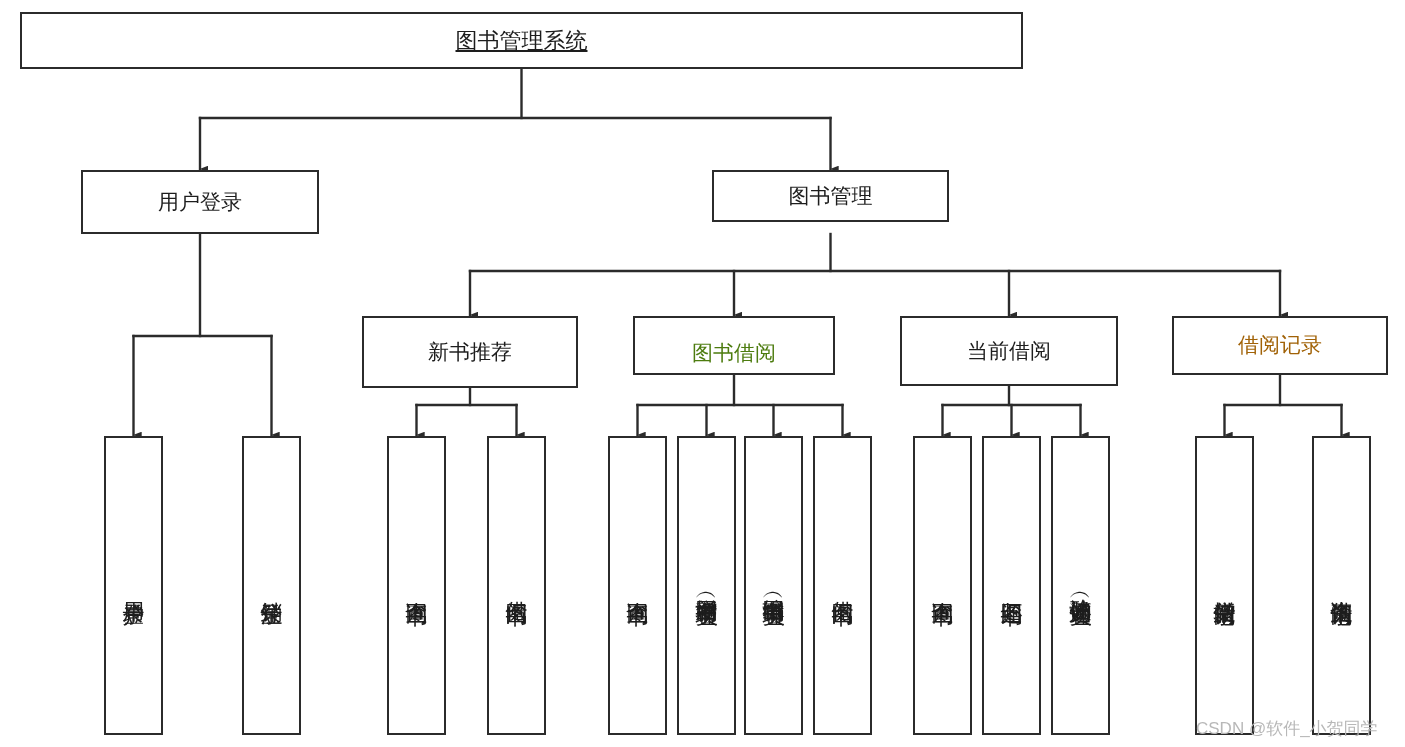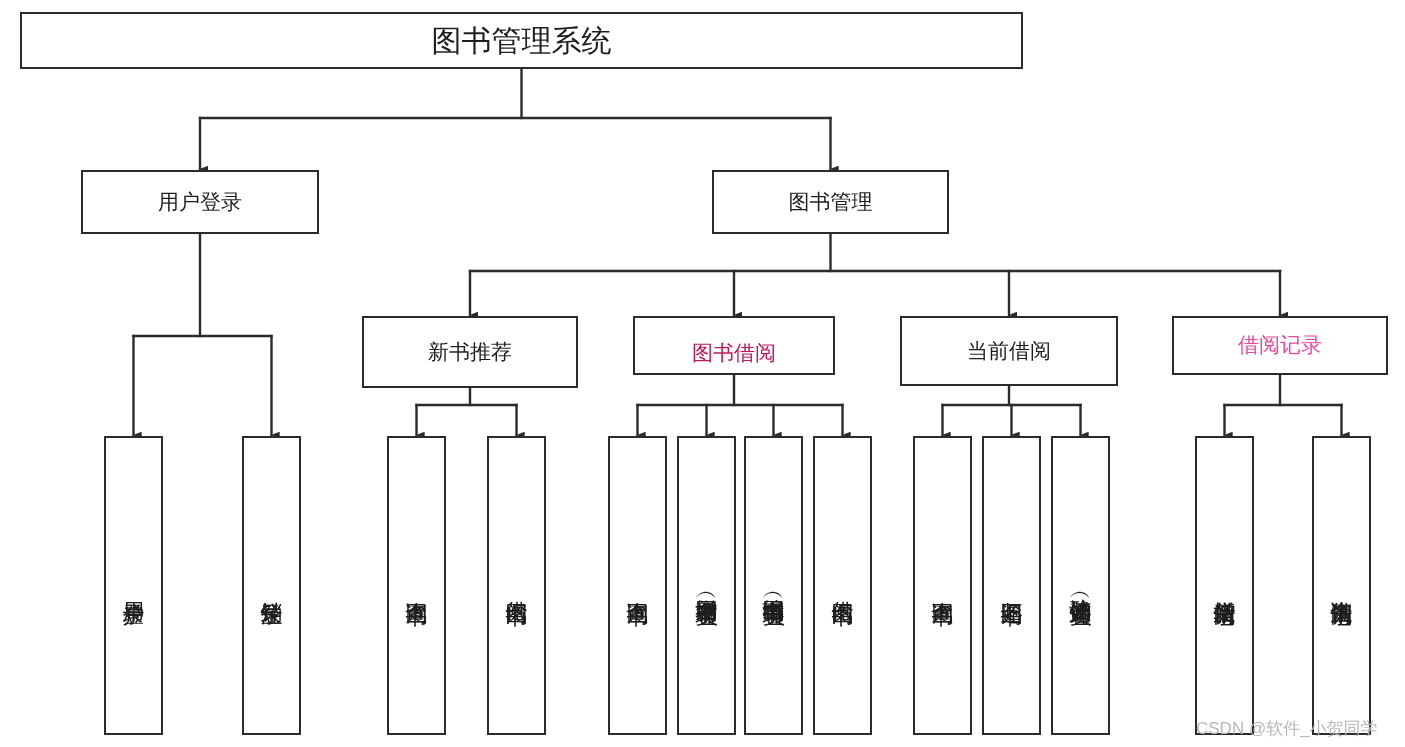--- a/index.html
+++ b/index.html
@@ -47,21 +47,22 @@
     font-size: 21px;
     writing-mode: horizontal-tb;
   }
   .node.vertical .label {
     font-size: 22px;
     writing-mode: vertical-rl;
     text-orientation: upright;
     letter-spacing: 1px;
   }
   .node.root .label {
-    font-size: 30px;
+    font-size: 22px;
+    text-decoration: underline;
   }
   .watermark {
     position: absolute;
     color: #b8b8b8;
     font-size: 17px;
     font-family: "Liberation Sans", "DejaVu Sans", sans-serif;
     white-space: nowrap;
     user-select: none;
   }
 </style>
@@ -112,40 +113,40 @@
       </g>
   </svg>
 
   <div id="node-layer">
       <div class="node horizontal root" style="left: 20px; top: 12px; width: 1003px; height: 57px; border-color: rgb(43, 43, 43);">
         <span class="label" style="color: rgb(29, 29, 29);">图书管理系统</span>
       </div>
       <div class="node horizontal" style="left: 81px; top: 170px; width: 238px; height: 64px; border-color: rgb(43, 43, 43);">
         <span class="label" style="color: rgb(29, 29, 29);">用户登录</span>
       </div>
-      <div class="node horizontal" style="left: 712px; top: 170px; width: 237px; height: 64px; border-color: rgb(43, 43, 43);">
+      <div class="node horizontal" style="left: 712px; top: 170px; width: 237px; height: 52px; border-color: rgb(43, 43, 43);">
         <span class="label" style="color: rgb(29, 29, 29);">图书管理</span>
       </div>
       <div class="node vertical" style="left: 104px; top: 436px; width: 59px; height: 299px; border-color: rgb(43, 43, 43);">
         <span class="label" style="color: rgb(29, 29, 29);">用户登录</span>
       </div>
       <div class="node vertical" style="left: 242px; top: 436px; width: 59px; height: 299px; border-color: rgb(43, 43, 43);">
         <span class="label" style="color: rgb(29, 29, 29);">注销登录</span>
       </div>
       <div class="node horizontal" style="left: 362px; top: 316px; width: 216px; height: 72px; border-color: rgb(43, 43, 43);">
         <span class="label" style="color: rgb(29, 29, 29);">新书推荐</span>
       </div>
       <div class="node horizontal" style="left: 633px; top: 316px; width: 202px; height: 59px; border-color: rgb(43, 43, 43);">
-        <span class="label" style="color: #be185d; margin-top: 15px;">图书借阅</span>
+        <span class="label" style="color: #4d7c0f; margin-top: 15px;">图书借阅</span>
       </div>
       <div class="node horizontal" style="left: 900px; top: 316px; width: 218px; height: 70px; border-color: rgb(43, 43, 43);">
         <span class="label" style="color: rgb(29, 29, 29);">当前借阅</span>
       </div>
       <div class="node horizontal" style="left: 1172px; top: 316px; width: 216px; height: 59px; border-color: rgb(43, 43, 43);">
-        <span class="label" style="color: #ec4899;">借阅记录</span>
+        <span class="label" style="color: #a16207;">借阅记录</span>
       </div>
       <div class="node vertical" style="left: 387px; top: 436px; width: 59px; height: 299px; border-color: rgb(43, 43, 43);">
         <span class="label" style="color: rgb(29, 29, 29);">查询图书</span>
       </div>
       <div class="node vertical" style="left: 487px; top: 436px; width: 59px; height: 299px; border-color: rgb(43, 43, 43);">
         <span class="label" style="color: rgb(29, 29, 29);">借阅图书</span>
       </div>
       <div class="node vertical" style="left: 608px; top: 436px; width: 59px; height: 299px; border-color: rgb(43, 43, 43);">
         <span class="label" style="color: rgb(29, 29, 29);">查询图书</span>
       </div>

